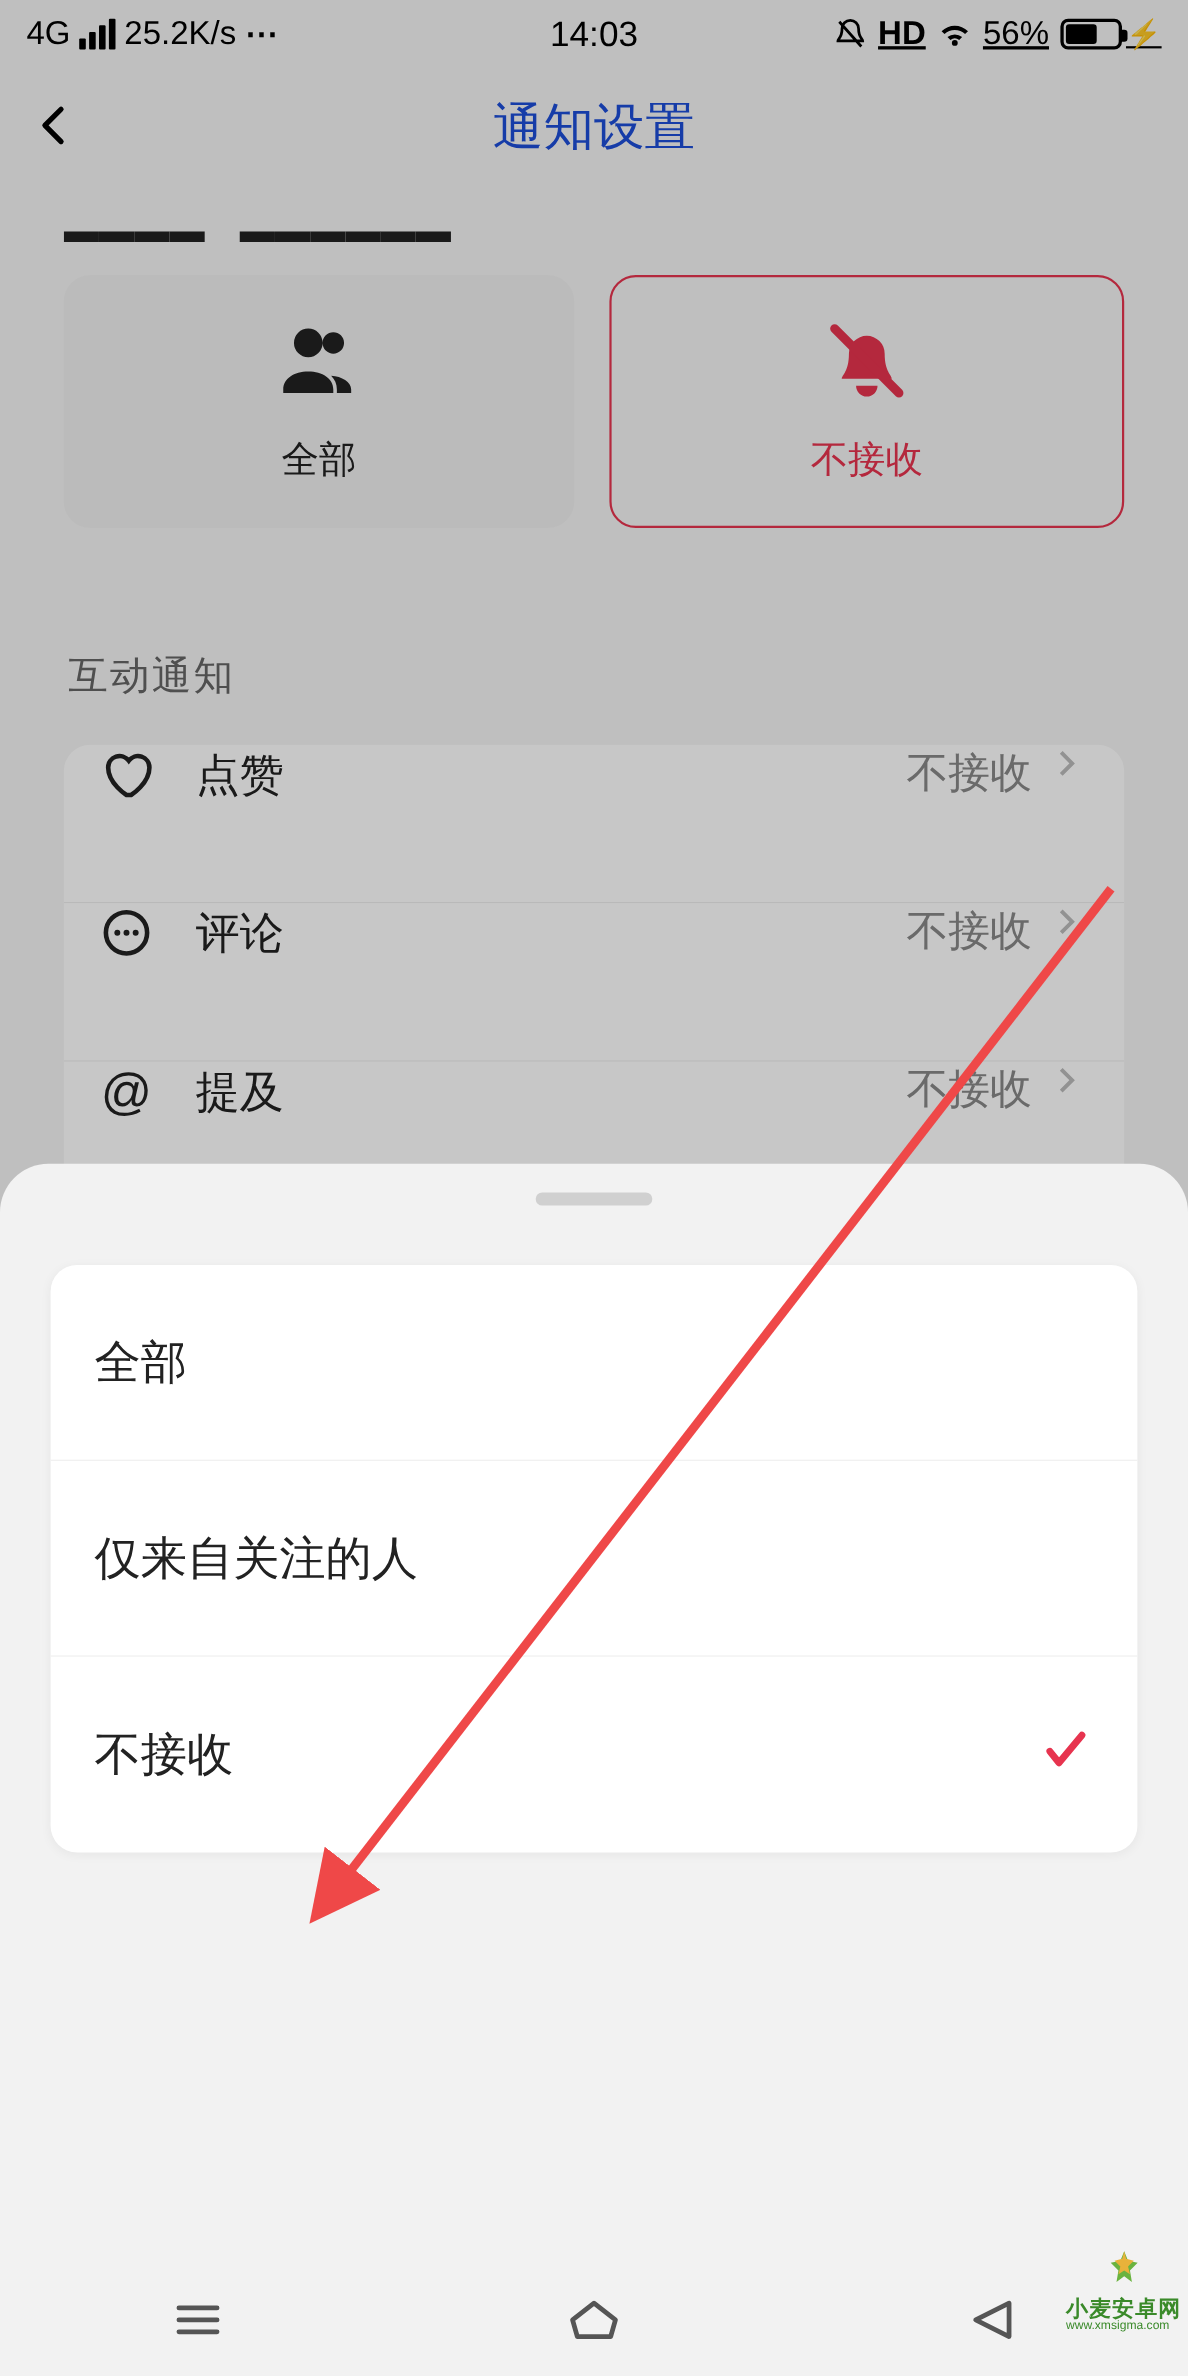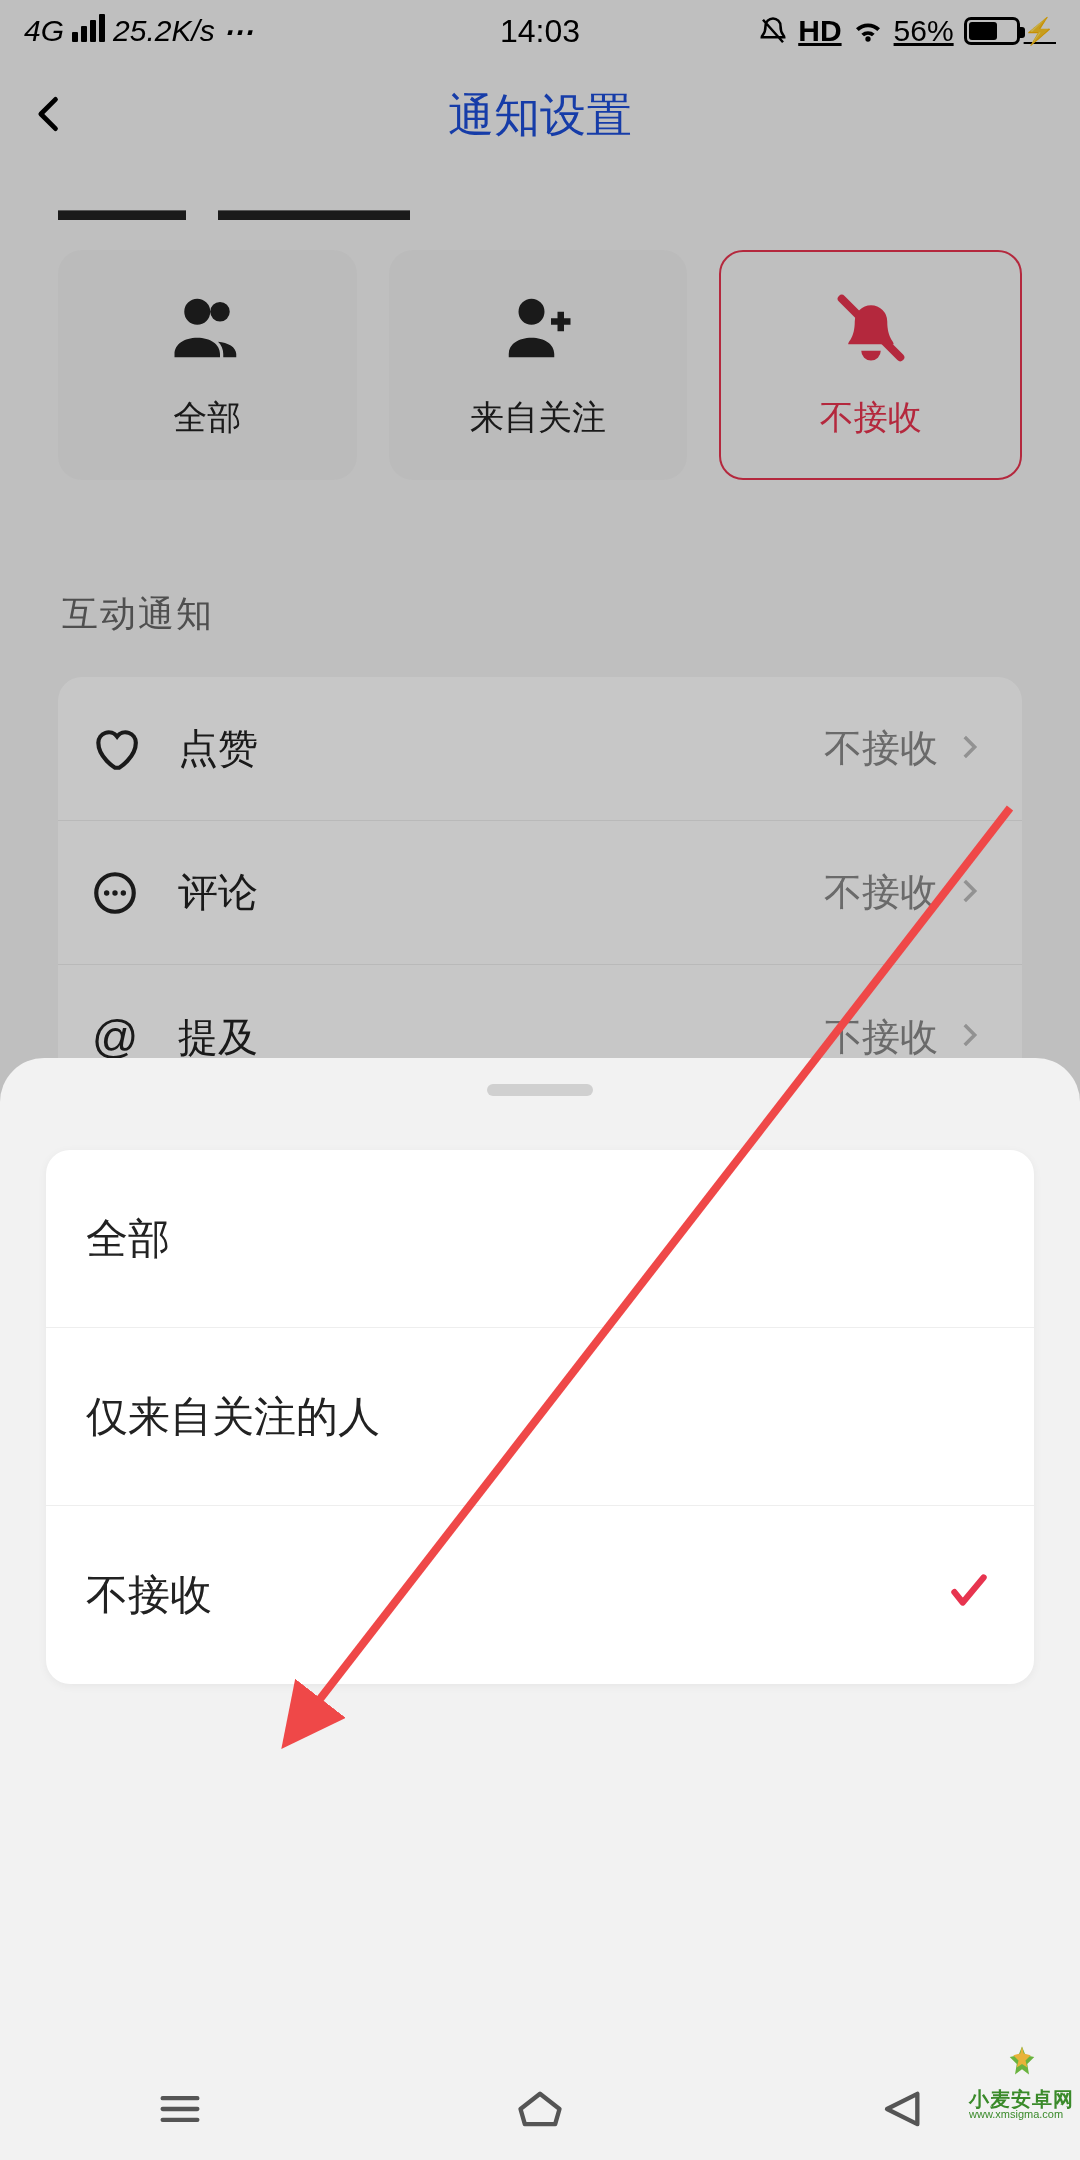--- a/index.html
+++ b/index.html
@@ -1,20 +1,20 @@
 <!DOCTYPE html>
 <html><head>
 <meta charset="utf-8">
 <style>
   * { margin:0; padding:0; box-sizing:border-box; font-family: -apple-system, "PingFang SC", "Microsoft YaHei", sans-serif; }
   body { width:1080px; height:2160px; background:#f5f5f5; position:relative; overflow:hidden; }
 
   
   .status-bar { height:62px; display:flex; align-items:center; justify-content:space-between; padding:0 24px; font-size:30px; font-weight:500; color:#000; }
-  .status-left { display:flex; align-items:flex-start; gap:8px;font-style:italic; }
+  .status-left { display:flex; align-items:center; gap:8px; }
   .status-center { position:absolute; left:50%; transform:translateX(-50%); font-size:32px; font-weight:500;}
   .status-right { display:flex; align-items:center; gap:10px;text-decoration:underline; }
   .sig-bars { display:inline-flex; align-items:flex-end; gap:3px; }
   .sig-bars span { width:6px; background:#000; display:inline-block; border-radius:1px;}
   .sig-bars span:nth-child(1){height:10px;} .sig-bars span:nth-child(2){height:16px;}
   .sig-bars span:nth-child(3){height:22px;} .sig-bars span:nth-child(4){height:28px;}
   .dots { letter-spacing:2px; font-weight:bold;}
   .batt { display:inline-flex; align-items:center; }
   .batt-body { width:56px; height:28px; border:3px solid #000; border-radius:7px; position:relative; }
   .batt-body::after { content:""; position:absolute; right:-8px; top:7px; width:5px; height:11px; background:#000; border-radius:0 3px 3px 0;}
@@ -32,21 +32,21 @@
   .filter-row { display:flex; gap:32px; margin-top:28px; }
   .filter-card { flex:1; height:230px; border-radius:24px; background:#f0f0f0; display:flex; flex-direction:column; align-items:center; justify-content:center; gap:28px; }
   .filter-card.sel { border:2px solid #e7344f; background:transparent; }
   .filter-card .ic { width:78px; height:78px; color:#222; }
   .filter-card.sel .ic { color:#e7344f; }
   .filter-card .lbl { font-size:34px; color:#222; }
   .filter-card.sel .lbl { color:#e7344f; }
 
   .section-title { font-size:36px; color:#666; margin-top:110px; margin-left:4px; letter-spacing:2px;}
   .list { margin-top:38px; background:#fff; border-radius:24px; overflow:hidden; }
-  .row { display:flex; align-items:center; height:144px; padding:0 36px 0 30px; border-bottom:1px solid #eee; }
+  .row { display:flex; align-items:flex-start; height:144px; padding:0 36px 0 30px; border-bottom:1px solid #eee; }
   .row:last-child{border-bottom:none;}
   .row .ric { width:54px; height:54px; color:#222; flex-shrink:0; display:flex; align-items:center; justify-content:center;}
   .row .rlabel { font-size:40px; color:#222; margin-left:36px; flex:1;}
   .row .rval { font-size:38px; color:#888; margin-right:14px;}
   .row .chev { color:#bbb; }
 
   
   .scrim { position:absolute; inset:0; background:rgba(0,0,0,0.22); }
 
   
@@ -119,28 +119,20 @@
 
   <div class="filter-row">
     <div class="filter-card">
       <span class="ic">
         <svg viewBox="0 0 24 24" width="78" height="78">
             <path fill="currentColor" d="M9 11a4 4 0 100-8 4 4 0 000 8zm7-1a3 3 0 100-6 3 3 0 000 6zM2 20c0-3 3-5 7-5s7 2 7 5v1H2zm15 1v-1c0-1.5-.6-2.8-1.6-3.8 3 .2 5.6 1.7 5.6 3.8v1z"></path>
           </svg>
       </span>
       <span class="lbl">全部</span>
     </div>
-    <div class="filter-card">
-      <span class="ic">
-        <svg viewBox="0 0 24 24" width="78" height="78">
-            <path fill="currentColor" d="M10 11a4 4 0 100-8 4 4 0 000 8zm-7 9c0-3 3-5 7-5s7 2 7 5v1H3zm15-7v-2h-2v-2h2V7h2v2h2v2h-2v2z"></path>
-          </svg>
-      </span>
-      <span class="lbl">来自关注</span>
-    </div>
     <div class="filter-card sel">
       <span class="ic">
         <svg viewBox="0 0 24 24" width="78" height="78">
             <path fill="currentColor" d="M19 17H5c0-1 2-2 2-7a5 5 0 0110 0c0 5 2 6 2 7zM9 19h6a3 3 0 01-6 0z"></path>
             <line x1="3" y1="3" x2="21" y2="21" stroke="currentColor" stroke-width="2.5" stroke-linecap="round"></line>
           </svg>
       </span>
       <span class="lbl">不接收</span>
     </div>
   </div>

